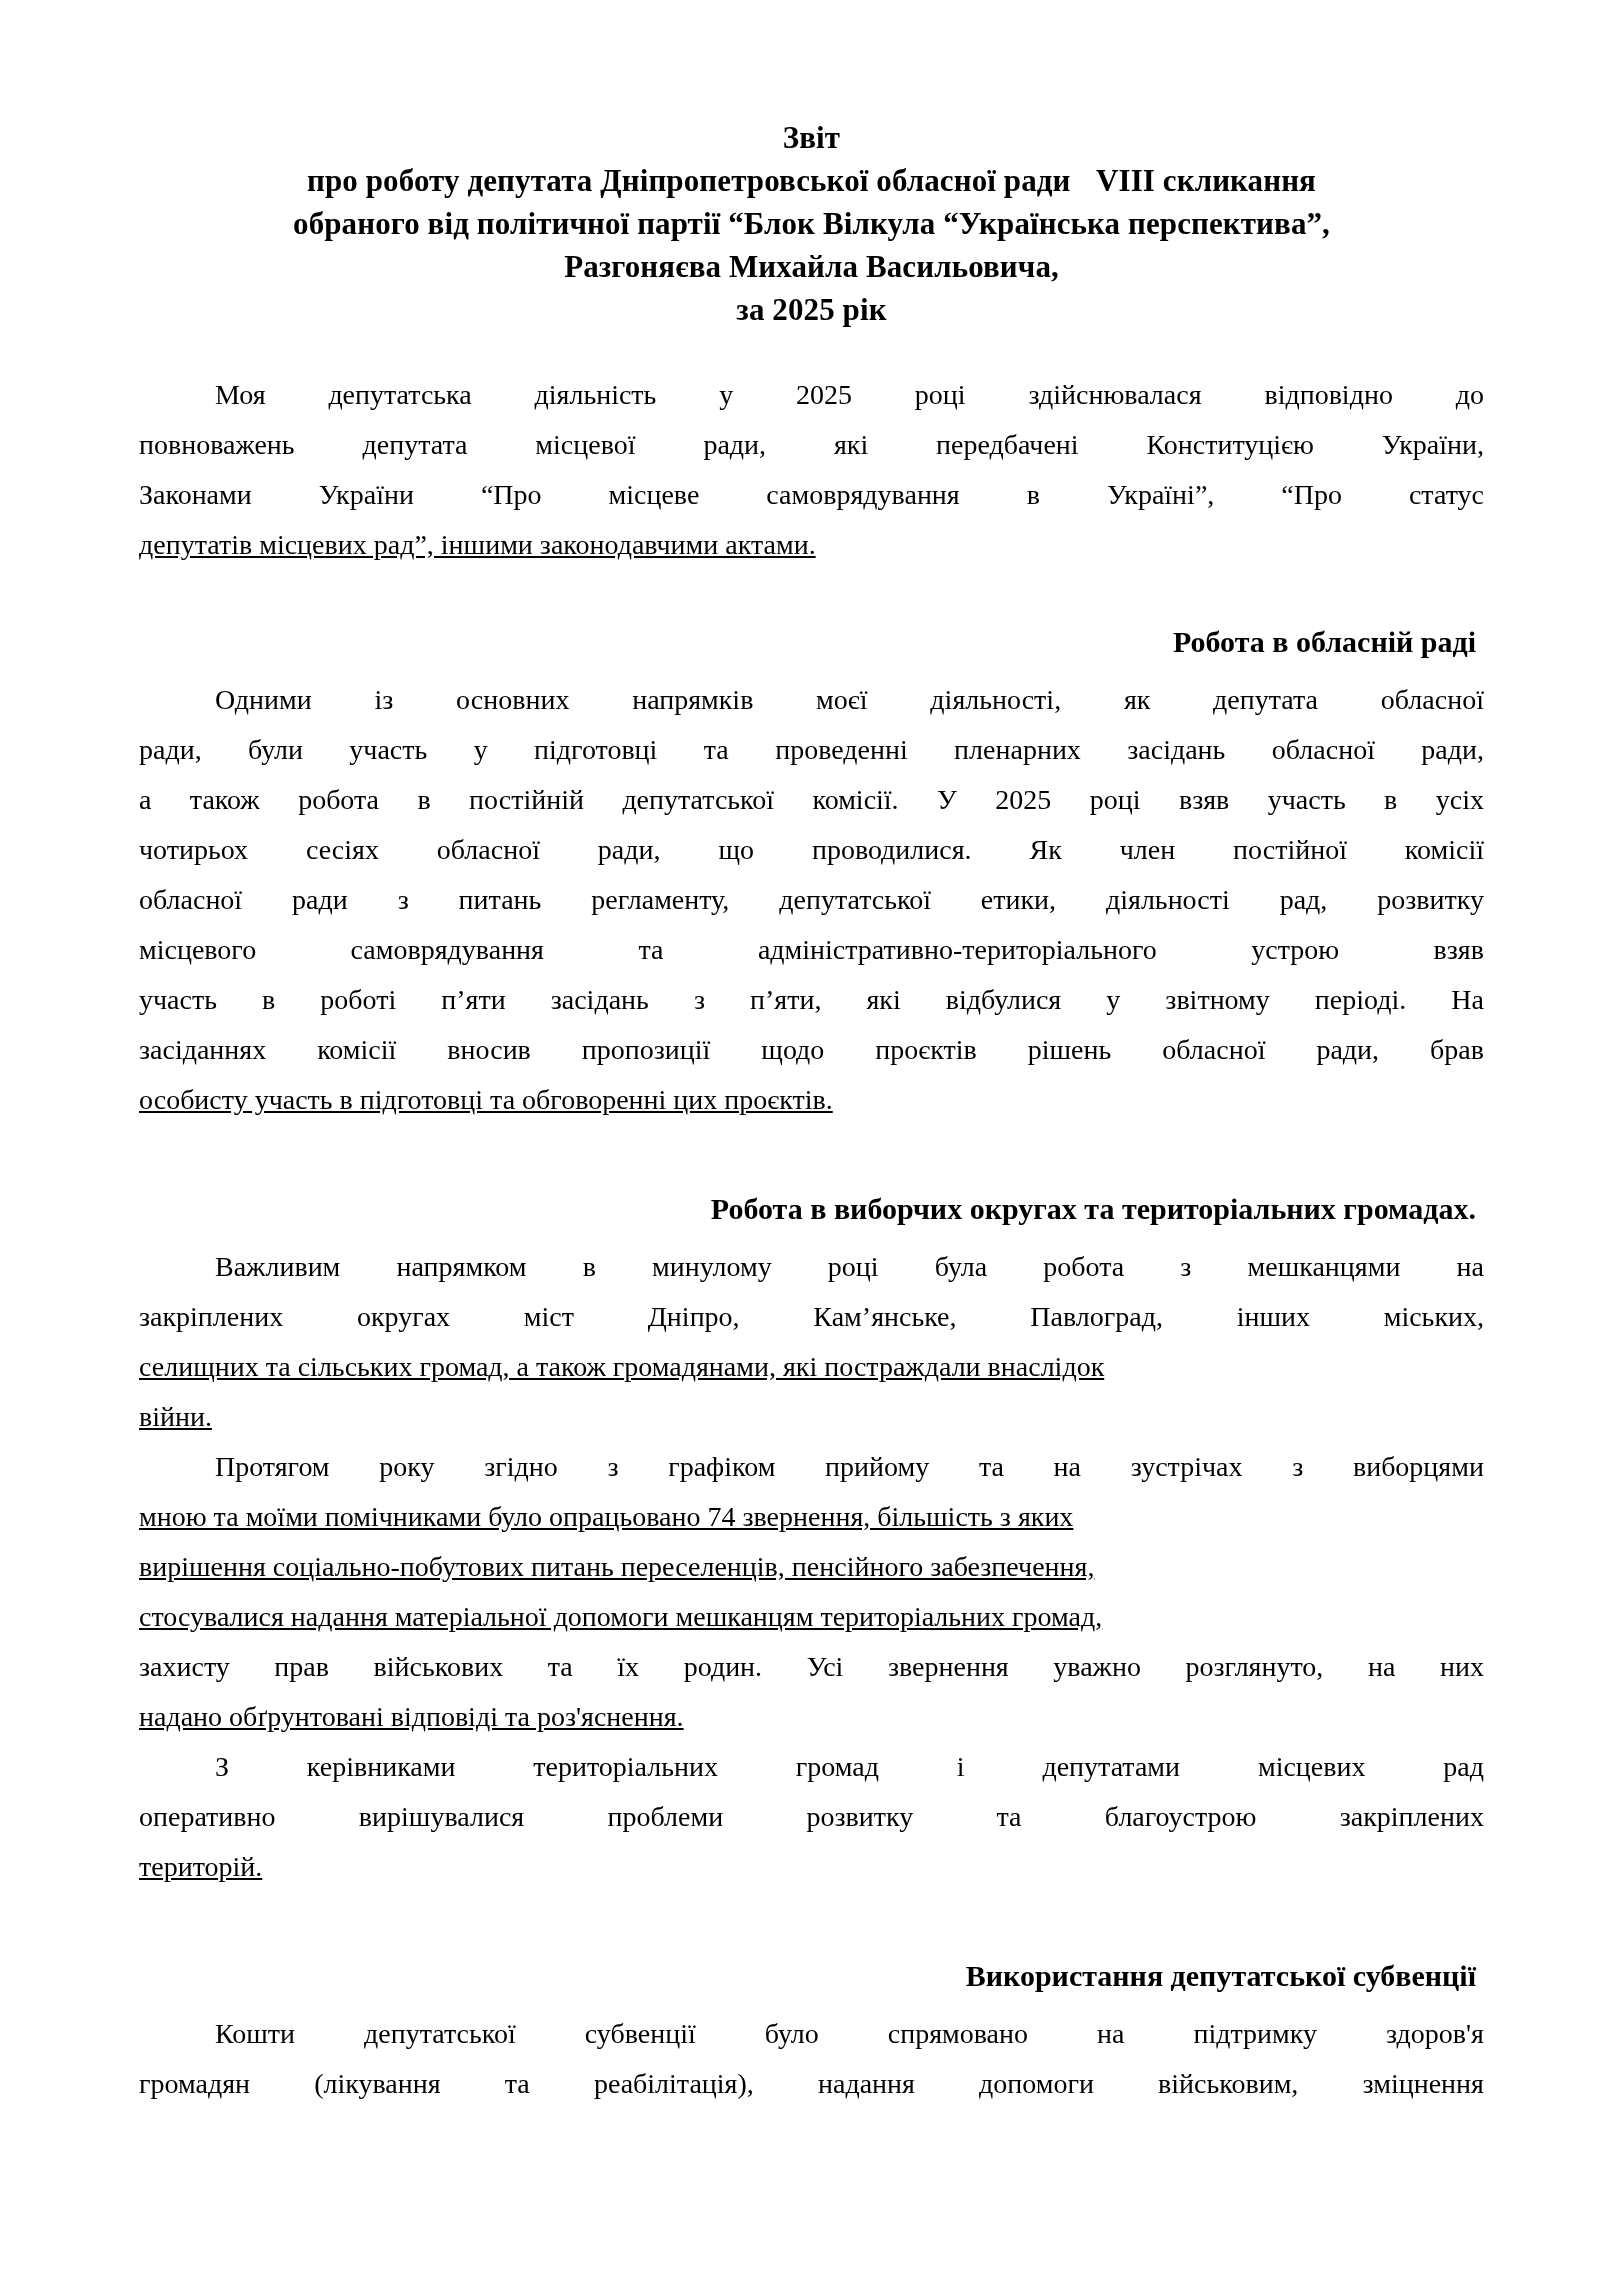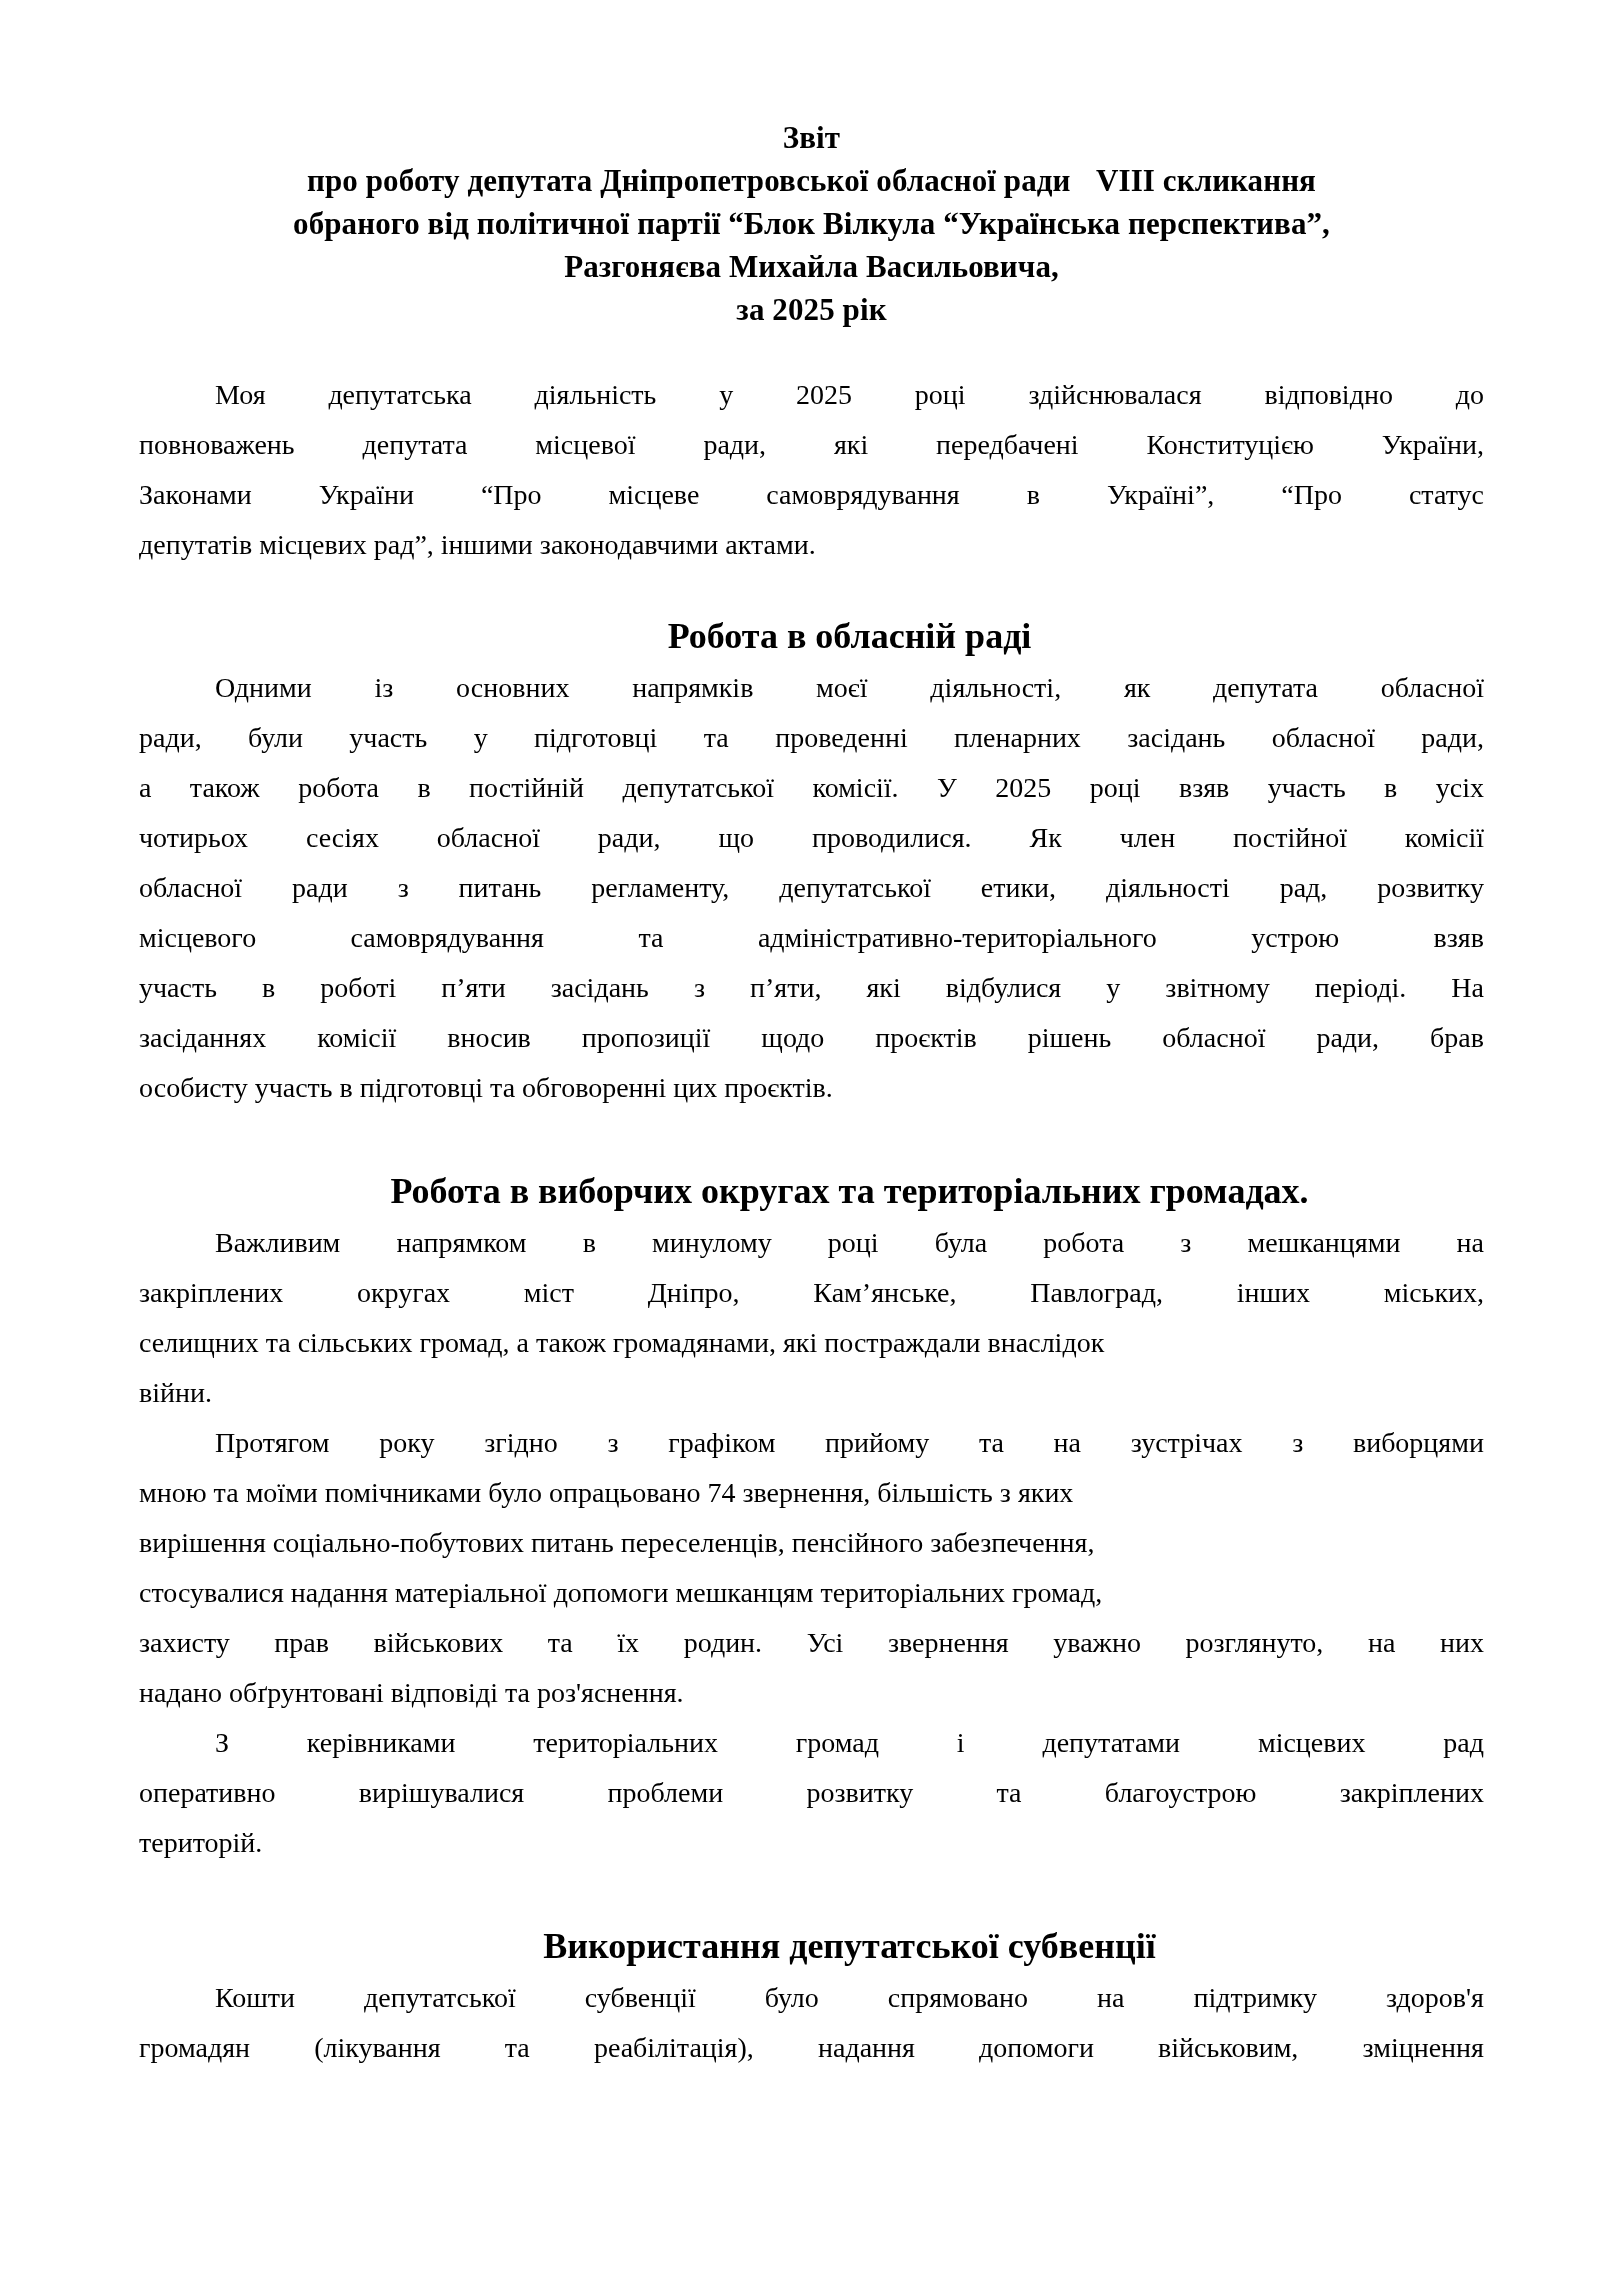--- a/index.html
+++ b/index.html
@@ -40,39 +40,40 @@
     text-align: center;
     white-space: nowrap;
   }
   .title-gap {
     display: inline-block;
     width: 25.5px;
   }
   .spacer-md { height: 39px; }
   .spacer-lg { height: 51px; }
   h2.section-head {
-    margin: 2px;
-    font-size: 36px;
+    margin: 8px;
+    font-size: 30px;
     line-height: 50px;
     font-weight: bold;
     text-indent: 76px;
-    text-align: center;
+    text-align: right;
   }
   .justify-lines {
     font-size: 28px;
     line-height: 50px;
   }
   .jline {
     display: flex;
     justify-content: space-between;
     white-space: nowrap;
   }
   .jline.last {
     display: block;
     white-space: normal;
+    text-decoration: underline;
   }
   .jline .w { display: inline-block; }
   .indent-first { padding-left: 76px; }
 </style>
 </head>
 <body>
 
 <div class="page">
 
   <div class="doc-title">

